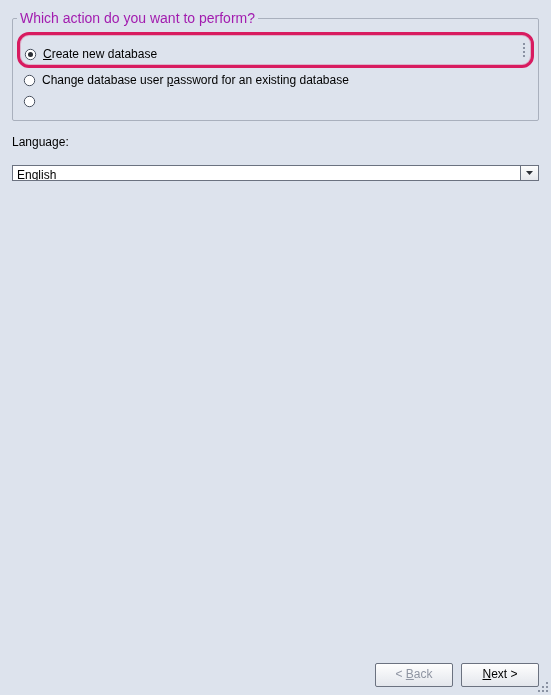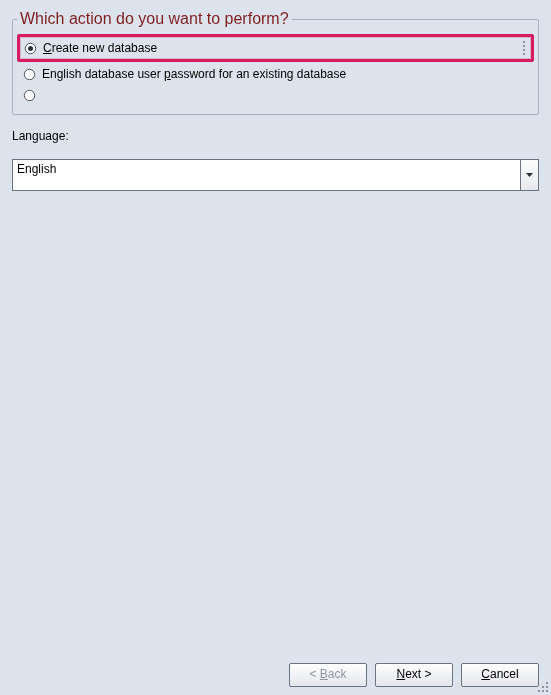--- a/index.html
+++ b/index.html
@@ -18,38 +18,38 @@
     padding: 10px 12px 0 12px;
   }
   fieldset.action-group {
     border: 1px solid #a9b0bd;
     border-radius: 2px;
     margin: 0;
     padding: 6px 4px 8px 4px;
   }
   fieldset.action-group legend {
     padding: 0 3px;
-    font-size: 16px;
-    color: #7f1d1d;
+    font-size: 14px;
+    color: #a21caf;
   }
   .radio-row {
     display: flex;
     align-items: center;
     margin: 1px 2px;
     padding: 1px 2px 1px 4px;
     border-radius: 4px;
     position: relative;
     height: 18px;
   }
   .radio-row.highlight {
     border: 3px solid #d81b60;
-    border-radius: 2px;
+    border-radius: 12px;
     box-shadow: 0 0 0 1px rgba(216,27,96,0.25) inset;
     margin: 0 0 2px 0;
-    padding: 0 2px 0 2px;
+    padding: 8px 2px 0 2px;
     height: 22px;
   }
   .radio-row.highlight .radio-icon {
     margin-left: 2px;
   }
   .radio-icon {
     width: 13px;
     height: 13px;
     flex: 0 0 13px;
     margin-right: 6px;
@@ -76,21 +76,21 @@
   .dots span:nth-child(1){ top:1px; }
   .dots span:nth-child(2){ top:5px; }
   .dots span:nth-child(3){ top:9px; }
   .dots span:nth-child(4){ top:13px; }
 
   .lang-block { margin-top: 14px; }
   .lang-label { margin-bottom: 16px; display: block; }
   .combo {
     display: flex;
     width: 100%;
-    height: 32px;
+    height: 16px;
     background: #fff;
     border: 1px solid #6b7280;
     box-sizing: border-box;
   }
   .combo .combo-text {
     flex: 1 1 auto;
     padding: 2px 4px;
     line-height: 14px;
     overflow: hidden;
   }
@@ -161,21 +161,21 @@
         </span>
     </div>
 
     <div class="radio-row">
       <span class="radio-icon">
         <svg viewBox="0 0 13 13" width="13" height="13">
           <circle cx="6.5" cy="6.5" r="5.2" fill="#fff" stroke="#4a5260" stroke-width="1"></circle>
         </svg>
       </span>
       <span class="radio-label">
-        <span>English database user </span><span class="mn">p</span><span>assword for an existing database</span>
+        <span>Change database user </span><span class="mn">p</span><span>assword for an existing database</span>
       </span>
     </div>
 
     <div class="radio-row">
       <span class="radio-icon">
         <svg viewBox="0 0 13 13" width="13" height="13">
           <circle cx="6.5" cy="6.5" r="5.2" fill="#fff" stroke="#4a5260" stroke-width="1"></circle>
         </svg>
       </span>
     </div>
@@ -193,23 +193,20 @@
     </div>
   </div>
 </div>
 
 <div class="footer">
   <div class="btn disabled">
     <span>&lt; </span><span class="mn">B</span><span>ack</span>
   </div>
   <div class="btn">
     <span></span><span class="mn">N</span><span>ext &gt;</span>
-  </div>
-  <div class="btn">
-    <span></span><span class="mn">C</span><span>ancel</span>
   </div>
 </div>
 
 <svg class="resize-grip" viewBox="0 0 14 14">
   <g fill="#8a92a3">
     <rect x="10" y="2" width="2" height="2"></rect>
     <rect x="6" y="6" width="2" height="2"></rect>
     <rect x="10" y="6" width="2" height="2"></rect>
     <rect x="2" y="10" width="2" height="2"></rect>
     <rect x="6" y="10" width="2" height="2"></rect>

